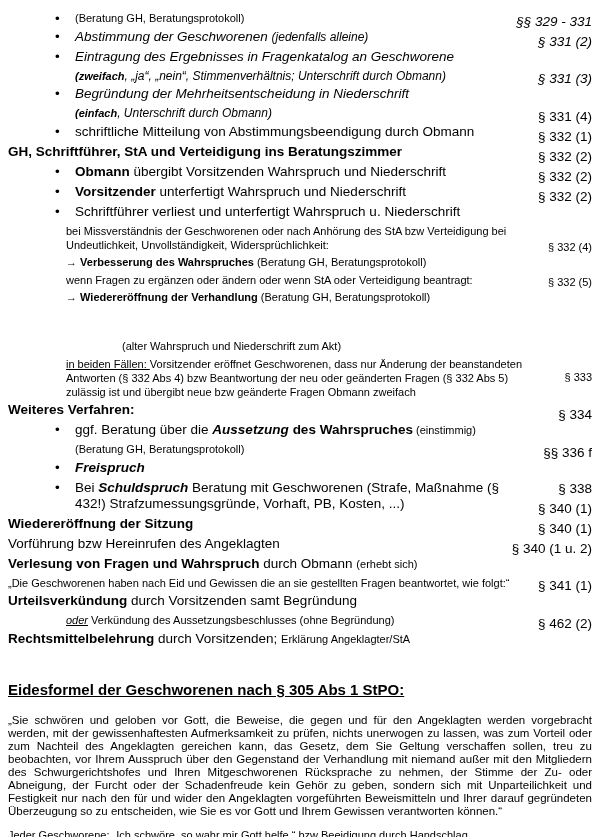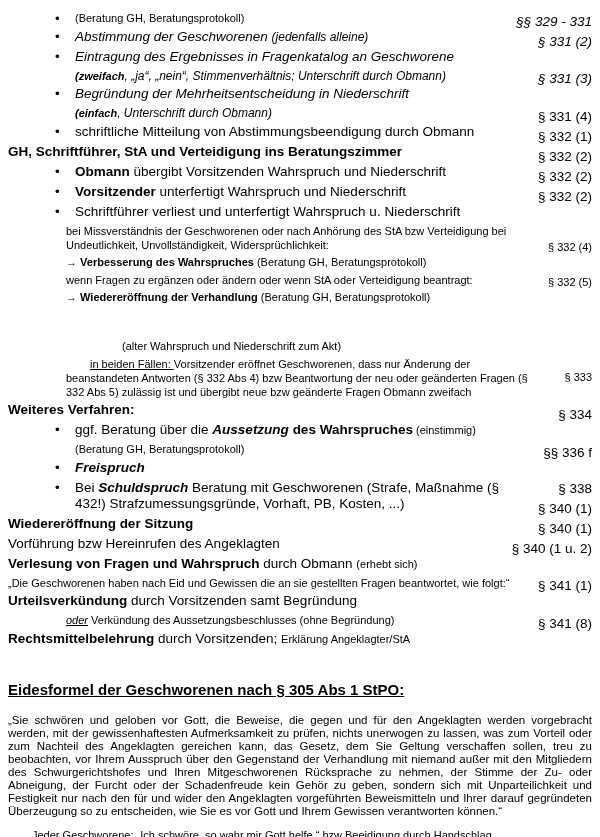--- a/index.html
+++ b/index.html
@@ -49,21 +49,21 @@
   }
   
   .s-r   { }
   .s-b   { font-weight: bold; }
   .s-i   { font-style: italic; }
   .s-bi  { font-weight: bold; font-style: italic; }
   .s-sm  { font-size: 11px; text-align: right; }
   .s-smb { font-size: 11px; font-weight: bold; }
   .s-smi { font-size: 12px; font-style: italic; text-align: right; }
   .s-smbi{ font-size: 11px; font-weight: bold; font-style: italic; }
-  .s-smu { font-size: 11px; text-decoration: underline; margin-left: 24px; }
+  .s-smu { font-size: 11px; text-decoration: underline; }
   .s-smui{ font-size: 11px; text-decoration: underline; font-style: italic; }
   
   .oath {
     margin-top: 33px;
   }
   .oath-heading {
     font-weight: bold;
     text-decoration: underline;
     font-size: 15px;
     line-height: 19px;
@@ -108,21 +108,21 @@
         <div class="row t-bullet"><span class="bullet">•</span><span class="content"><span class="s-r">ggf. Beratung über die </span><span class="s-bi">Aussetzung</span><span class="s-b"> des Wahrspruches</span><span class="s-sm"> (einstimmig)</span></span><span class="ref"><span class="s-r">§ 334</span></span></div>
         <div class="row t-sub small"><span class="content"><span class="s-sm">(Beratung GH, Beratungsprotokoll)</span></span></div>
         <div class="row t-bullet"><span class="bullet">•</span><span class="content"><span class="s-bi">Freispruch</span></span><span class="ref"><span class="s-r">§§ 336 f</span></span></div>
         <div class="row t-bullet"><span class="bullet">•</span><span class="content"><span class="s-r">Bei </span><span class="s-bi">Schuldspruch</span><span class="s-r"> Beratung mit Geschworenen (Strafe, Maßnahme (§ 432!) Strafzumessungsgründe, Vorhaft, PB, Kosten, ...)</span></span><span class="ref"><span class="s-r">§ 338</span></span></div>
         <div class="row t-top"><span class="content"><span class="s-b">Wiedereröffnung der Sitzung</span></span><span class="ref"><span class="s-r">§ 340 (1)</span></span></div>
         <div class="row t-top"><span class="content"><span class="s-r">Vorführung bzw Hereinrufen des Angeklagten</span></span><span class="ref"><span class="s-r">§ 340 (1)</span></span></div>
         <div class="row t-top"><span class="content"><span class="s-b">Verlesung von Fragen und Wahrspruch</span><span class="s-r"> durch Obmann </span><span class="s-sm">(erhebt sich)</span></span><span class="ref"><span class="s-r">§ 340 (1 u. 2)</span></span></div>
         <div class="row t-top small"><span class="content"><span class="s-sm">„Die Geschworenen haben nach Eid und Gewissen die an sie gestellten Fragen beantwortet, wie folgt:“</span></span></div>
         <div class="row t-top"><span class="content"><span class="s-b">Urteilsverkündung</span><span class="s-r"> durch Vorsitzenden samt Begründung</span></span><span class="ref"><span class="s-r">§ 341 (1)</span></span></div>
         <div class="row t-oder small"><span class="content"><span class="s-smui">oder</span><span class="s-sm"> Verkündung des Aussetzungsbeschlusses (ohne Begründung)</span></span></div>
-        <div class="row t-top"><span class="content"><span class="s-b">Rechtsmittelbelehrung</span><span class="s-r"> durch Vorsitzenden; </span><span class="s-sm">Erklärung Angeklagter/StA</span></span><span class="ref"><span class="s-r">§ 341 (8)</span></span></div>
+        <div class="row t-top"><span class="content"><span class="s-b">Rechtsmittelbelehrung</span><span class="s-r"> durch Vorsitzenden; </span><span class="s-sm">Erklärung Angeklagter/StA</span></span><span class="ref"><span class="s-r">§ 462 (2)</span></span></div>
       </div>
   </div>
   <div class="oath">
     <div class="oath-heading">Eidesformel der Geschworenen nach § 305 Abs 1 StPO:</div>
     <div class="oath-text">„Sie schwören und geloben vor Gott, die Beweise, die gegen und für den Angeklagten werden vorgebracht werden, mit der gewissenhaftesten Aufmerksamkeit zu prüfen, nichts unerwogen zu lassen, was zum Vorteil oder zum Nachteil des Angeklagten gereichen kann, das Gesetz, dem Sie Geltung verschaffen sollen, treu zu beobachten, vor Ihrem Ausspruch über den Gegenstand der Verhandlung mit niemand außer mit den Mitgliedern des Schwurgerichtshofes und Ihren Mitgeschworenen Rücksprache zu nehmen, der Stimme der Zu- oder Abneigung, der Furcht oder der Schadenfreude kein Gehör zu geben, sondern sich mit Unparteilichkeit und Festigkeit nur nach den für und wider den Angeklagten vorgeführten Beweismitteln und Ihrer darauf gegründeten Überzeugung so zu entscheiden, wie Sie es vor Gott und Ihrem Gewissen verantworten können.“</div>
     <div class="oath-footer"><span class="s-smu">Jeder Geschworene</span><span class="s-sm">: „Ich schwöre, so wahr mir Gott helfe.“ bzw Beeidigung durch Handschlag.</span></div>
   </div>
 </div>
 
 </body></html>

